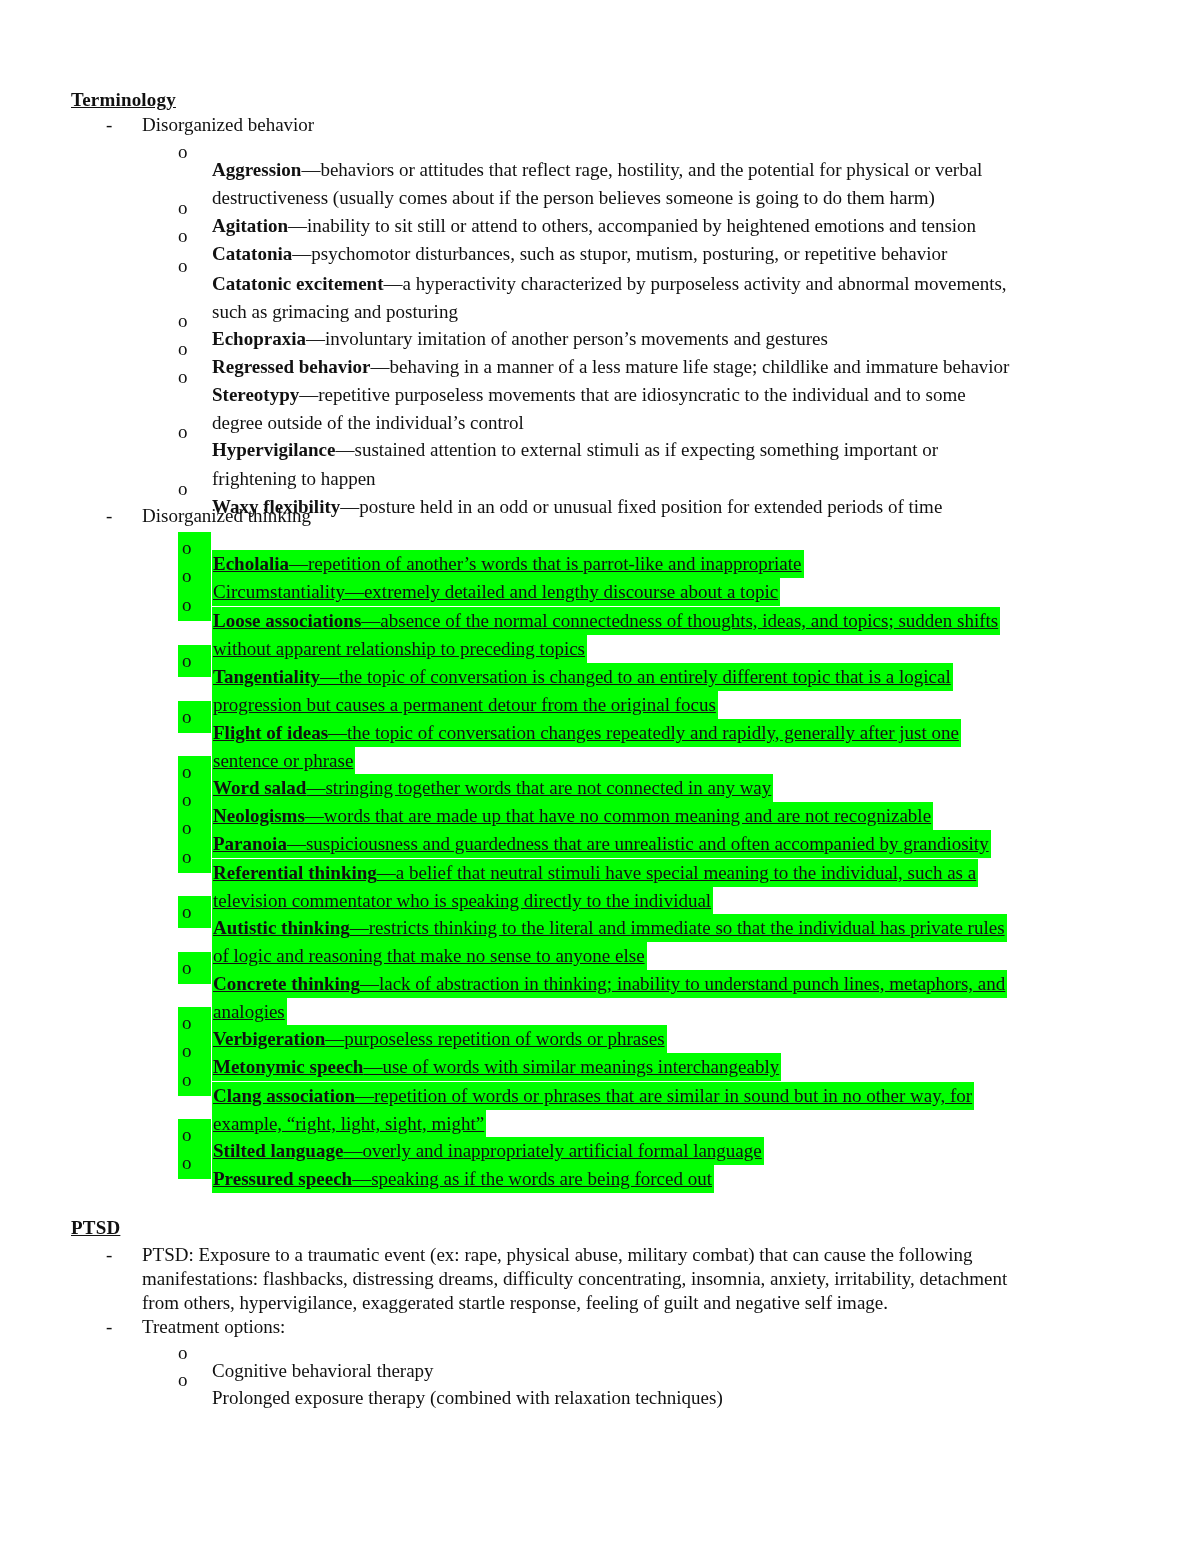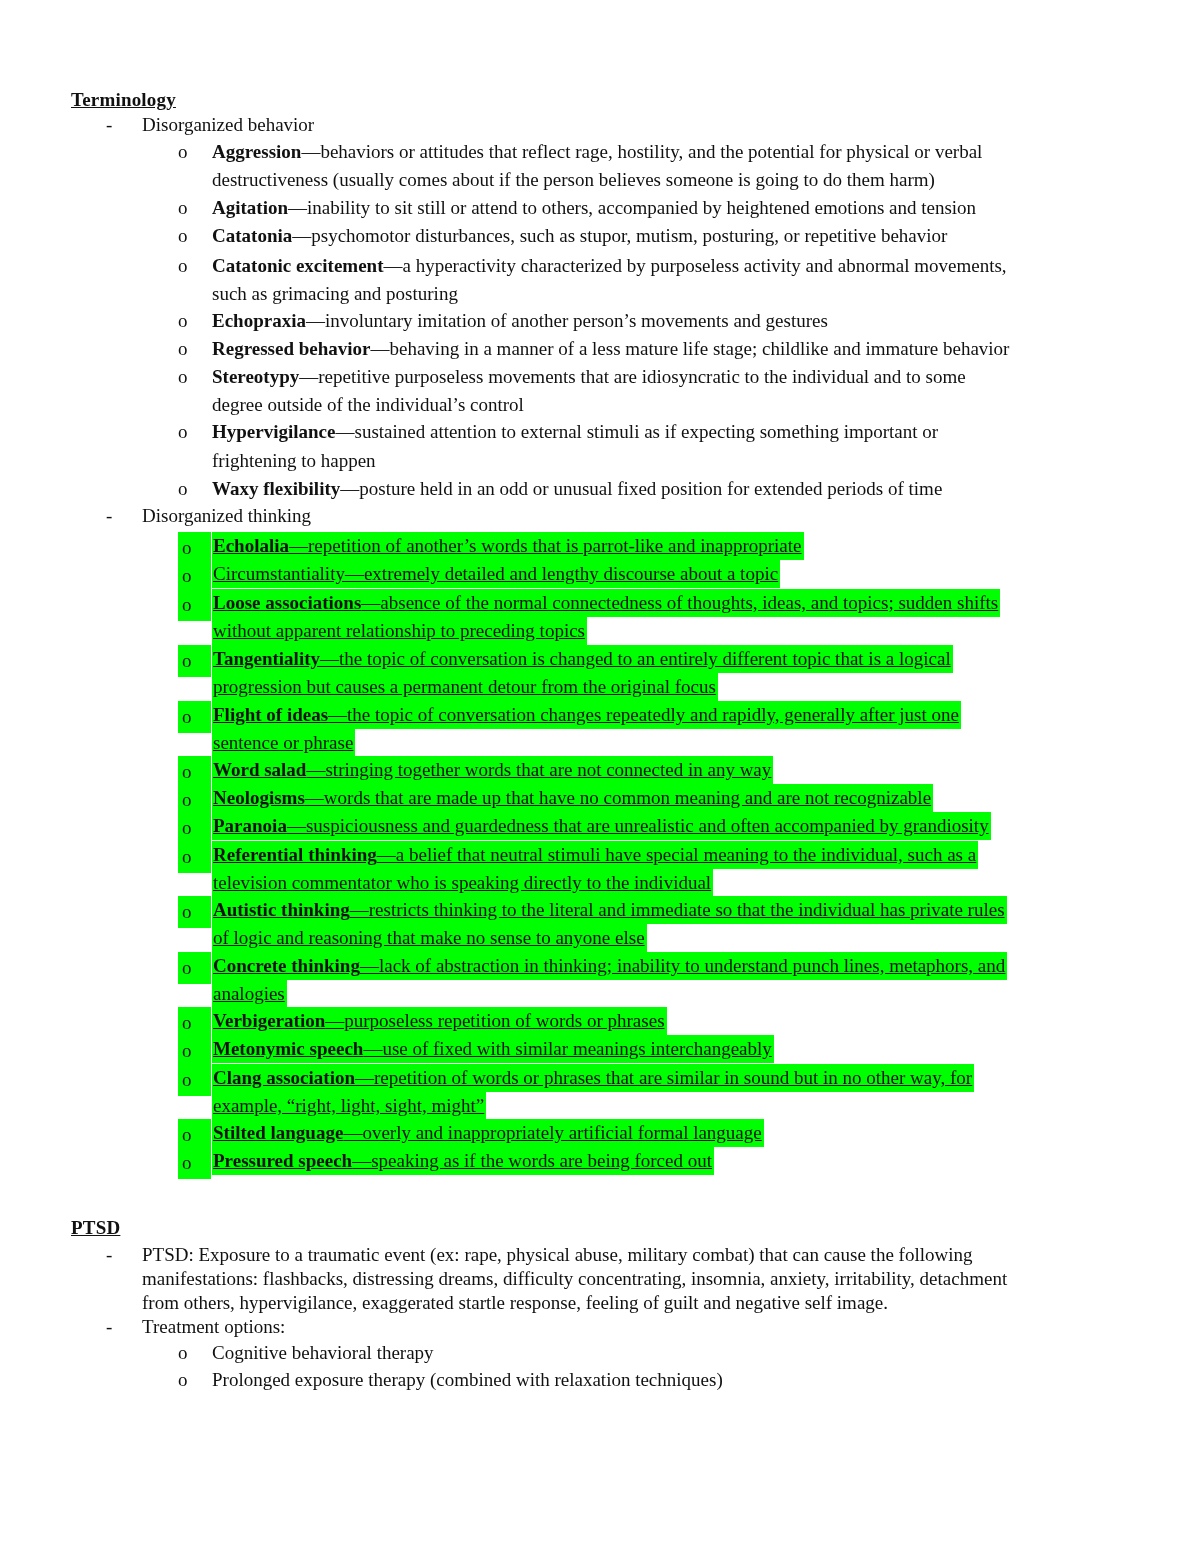--- a/index.html
+++ b/index.html
@@ -11,21 +11,21 @@
   .page { position: absolute; left: 0; top: 16px; width: 1200px; height: 1553px; }
   .heading {
     position: absolute; left: 71px;
     font-weight: bold; text-decoration: underline; font-size: 19px;
     letter-spacing: 0.2px;
   }
   .row { position: absolute; font-size: 19px; line-height: 24px; white-space: nowrap; }
   .dash { position: absolute; left: 106px; }
   .lvl1 { position: absolute; left: 142px; }
   .obullet { position: absolute; left: 178px; width: 33px; }
-  .lvl2 { position: absolute; left: 212px; }
+  .lvl2 { position: absolute; left: 212px; margin-top: 18px; }
   .hl { background: #00ff00; text-decoration: underline; }
   .hlb { background: #00ff00; padding: 2px 0 2px 0; }
   .bullet-box { display: inline-block; padding: 2px 18px 2px 4px; }
   b { font-weight: bold; }
   .txt { padding: 2px 2px 2px 1px; }
 </style>
 </head>
 <body>
 
 <div class="page">
@@ -172,21 +172,21 @@
     <span class="lvl2 hl txt">analogies</span>
   </div>
 
   <div class="row" style="top:991px;">
     <span class="obullet hlb"><span class="bullet-box">o</span></span>
     <span class="lvl2 hl txt"><b>Verbigeration</b><span>—purposeless repetition of words or phrases</span></span>
   </div>
 
   <div class="row" style="top:1019px;">
     <span class="obullet hlb"><span class="bullet-box">o</span></span>
-    <span class="lvl2 hl txt"><b>Metonymic speech</b><span>—use of fixed with similar meanings interchangeably</span></span>
+    <span class="lvl2 hl txt"><b>Metonymic speech</b><span>—use of words with similar meanings interchangeably</span></span>
   </div>
 
   <div class="row" style="top:1048px;">
     <span class="obullet hlb"><span class="bullet-box">o</span></span>
     <span class="lvl2 hl txt"><b>Clang association</b><span>—repetition of words or phrases that are similar in sound but in no other way, for</span></span>
   </div>
   <div class="row" style="top:1076px;">
     <span class="lvl2 hl txt">example, “right, light, sight, might”</span>
   </div>
 

